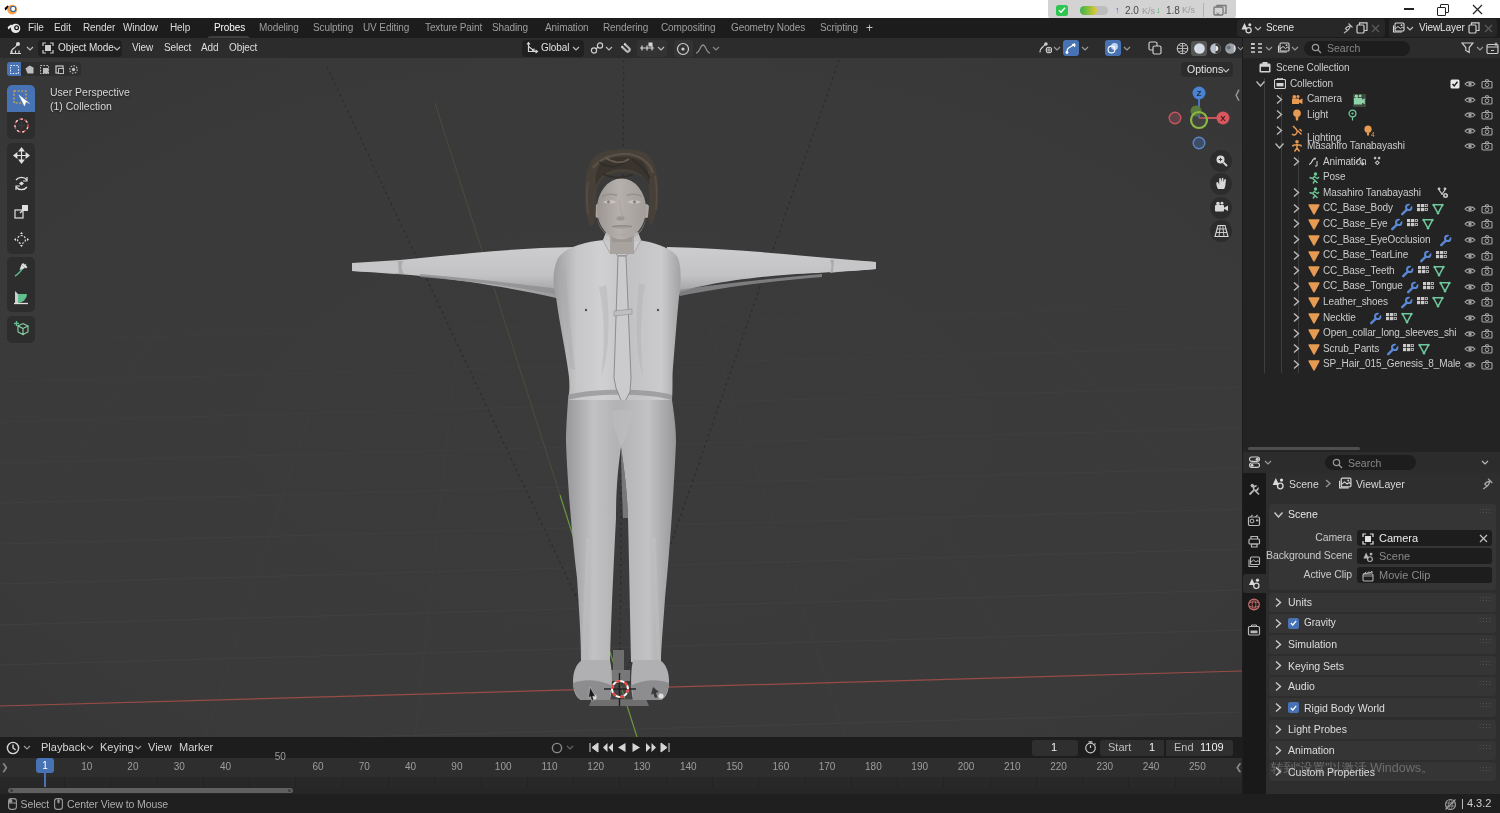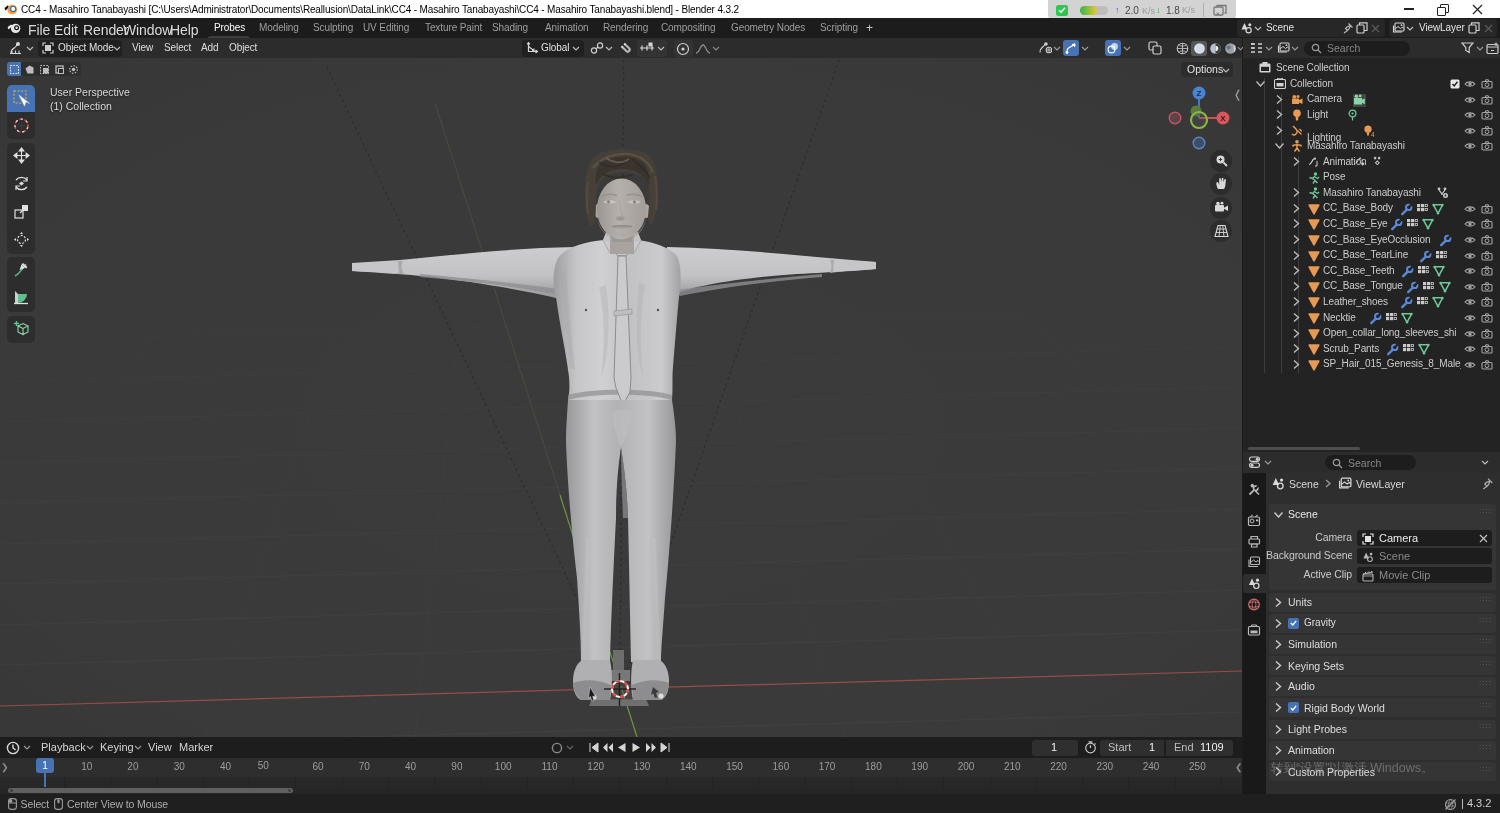--- a/index.html
+++ b/index.html
@@ -1,20 +1,20 @@
 <!DOCTYPE html>
 <html><head><meta charset="utf-8">
 <style>
 *{margin:0;padding:0;box-sizing:border-box}
 html,body{width:1500px;height:813px;overflow:hidden;background:#1c1c1c;font-family:"Liberation Sans",sans-serif;-webkit-font-smoothing:antialiased}
 .abs{position:absolute}
 #titlebar{position:absolute;left:0;top:0;width:1500px;height:18px;background:#ffffff;color:#000;font-size:10px}
 #titlebar .ttl{position:absolute;left:21px;top:3.5px;white-space:nowrap;letter-spacing:-0.15px}
 #menubar{position:absolute;left:0;top:18px;width:1500px;height:20px;background:#1c1c1c}
-.menu{position:absolute;top:4px;font-size:14px;letter-spacing:-0.1px;color:#dadada}
+.menu{position:absolute;top:4px;font-size:10px;letter-spacing:-0.1px;color:#dadada}
 .tab{position:absolute;top:4px;font-size:10px;letter-spacing:-0.1px;color:#9e9e9e;white-space:nowrap}
 
 #vpheader{position:absolute;left:0;top:38px;width:1242px;height:20px;background:#2c2c2c}
 #olheader{position:absolute;left:1243px;top:38px;width:257px;height:20px;background:#2c2c2c}
 #viewport{position:absolute;left:0;top:58px;width:1242px;height:679px;background:#3a3a3a;overflow:hidden}
 #outliner{position:absolute;left:1243px;top:58px;width:257px;height:394px;background:#232323;overflow:hidden}
 #props{position:absolute;left:1243px;top:452px;width:257px;height:342px;background:#2e2e2e;overflow:hidden}
 #timeline{position:absolute;left:0;top:737px;width:1242px;height:57px;background:#262626;overflow:hidden}
 #statusbar{position:absolute;left:0;top:794px;width:1500px;height:19px;background:#1f1f1f}.f11{font-size:10px;letter-spacing:-0.1px}
 .lbl{position:absolute;white-space:nowrap}
@@ -22,21 +22,20 @@
 </style></head>
 <body>
 
 <div id="titlebar">
  <svg class="abs" style="left:4px;top:2px" width="14" height="14" viewBox="0 0 14 14">
   <path d="M1.2 8.6 L6 4.8 C5 4.4 4.6 4.2 3.6 3.6 L0.6 5.9 Z" fill="#ff922"></path>
   <circle cx="8.2" cy="7.6" r="4.9" fill="#ff9c3c"></circle>
   <circle cx="9.2" cy="6.9" r="2.6" fill="#fff"></circle>
   <circle cx="9.2" cy="6.9" r="2.6" fill="none" stroke="#2a66a0" stroke-width="1.1"></circle>
  </svg>
- <div class="ttl">CC4 - Masahiro Tanabayashi [C:\Users\Administrator\Documents\Reallusion\DataLink\CC4 - Masahiro Tanabayashi\CC4 - Masahiro Tanabayashi.blend] - Blender 4.3.2</div>
 
  <div class="abs" style="left:1048px;top:0;width:188px;height:21px;background:rgba(208,208,208,0.93);border-radius:0 0 6px 6px"></div>
  <div class="abs" style="left:1056px;top:5px;width:12px;height:11px;background:#2fc550;border-radius:2.5px"></div>
  <svg class="abs" style="left:1058px;top:7px" width="8" height="7" viewBox="0 0 8 7">
       <path d="M1 3.2 L3 5.2 L7 0.8" stroke="#fff" stroke-width="1.4" fill="none"></path>
     </svg>
  <div class="abs" style="left:1080px;top:6px;width:28px;height:9px;background:#bdbdbd;border-radius:5px"></div>
  <div class="abs" style="left:1080px;top:6px;width:17px;height:9px;background:linear-gradient(90deg,#35b44a,#e8c832);border-radius:5px"></div>
  <div class="abs" style="left:1115px;top:5px;color:#3f71d8;font-size:9px">↑</div>
  <div class="abs lbl" style="left:1125px;top:5px;color:#4a4a4a;font-size:10px">2.0</div>
@@ -1238,21 +1237,21 @@
 <div class="abs" style="left:989.6px;top:40px;width:1px;height:10px;background:#222222"></div>
 <div class="abs" style="left:1035.9px;top:40px;width:1px;height:10px;background:#222222"></div>
 <div class="abs" style="left:1082.2px;top:40px;width:1px;height:10px;background:#222222"></div>
 <div class="abs" style="left:1128.4px;top:40px;width:1px;height:10px;background:#222222"></div>
 <div class="abs" style="left:1174.7px;top:40px;width:1px;height:10px;background:#222222"></div>
 <div class="abs" style="left:1221.0px;top:40px;width:1px;height:10px;background:#222222"></div>
 <div class="abs lbl" style="left:72.7px;top:24px;width:28px;text-align:center;font-size:10px;color:#9d9d9d">10</div>
 <div class="abs lbl" style="left:118.9px;top:24px;width:28px;text-align:center;font-size:10px;color:#9d9d9d">20</div>
 <div class="abs lbl" style="left:165.2px;top:24px;width:28px;text-align:center;font-size:10px;color:#9d9d9d">30</div>
 <div class="abs lbl" style="left:211.5px;top:24px;width:28px;text-align:center;font-size:10px;color:#9d9d9d">40</div>
-<div class="abs lbl" style="left:257.8px;top:23px;width:28px;text-align:left;font-size:10px;color:#9d9d9d">50</div>
+<div class="abs lbl" style="left:257.8px;top:14px;width:28px;text-align:right;font-size:10px;color:#9d9d9d">50</div>
 <div class="abs lbl" style="left:304.1px;top:24px;width:28px;text-align:center;font-size:10px;color:#9d9d9d">60</div>
 <div class="abs lbl" style="left:350.3px;top:24px;width:28px;text-align:center;font-size:10px;color:#9d9d9d">70</div>
 <div class="abs lbl" style="left:396.6px;top:24px;width:28px;text-align:center;font-size:10px;color:#9d9d9d">40</div>
 <div class="abs lbl" style="left:442.9px;top:24px;width:28px;text-align:center;font-size:10px;color:#9d9d9d">90</div>
 <div class="abs lbl" style="left:489.2px;top:24px;width:28px;text-align:center;font-size:10px;color:#9d9d9d">100</div>
 <div class="abs lbl" style="left:535.5px;top:24px;width:28px;text-align:center;font-size:10px;color:#9d9d9d">110</div>
 <div class="abs lbl" style="left:581.7px;top:24px;width:28px;text-align:center;font-size:10px;color:#9d9d9d">120</div>
 <div class="abs lbl" style="left:628.0px;top:24px;width:28px;text-align:center;font-size:10px;color:#9d9d9d">130</div>
 <div class="abs lbl" style="left:674.3px;top:24px;width:28px;text-align:center;font-size:10px;color:#9d9d9d">140</div>
 <div class="abs lbl" style="left:720.6px;top:24px;width:28px;text-align:center;font-size:10px;color:#9d9d9d">150</div>

